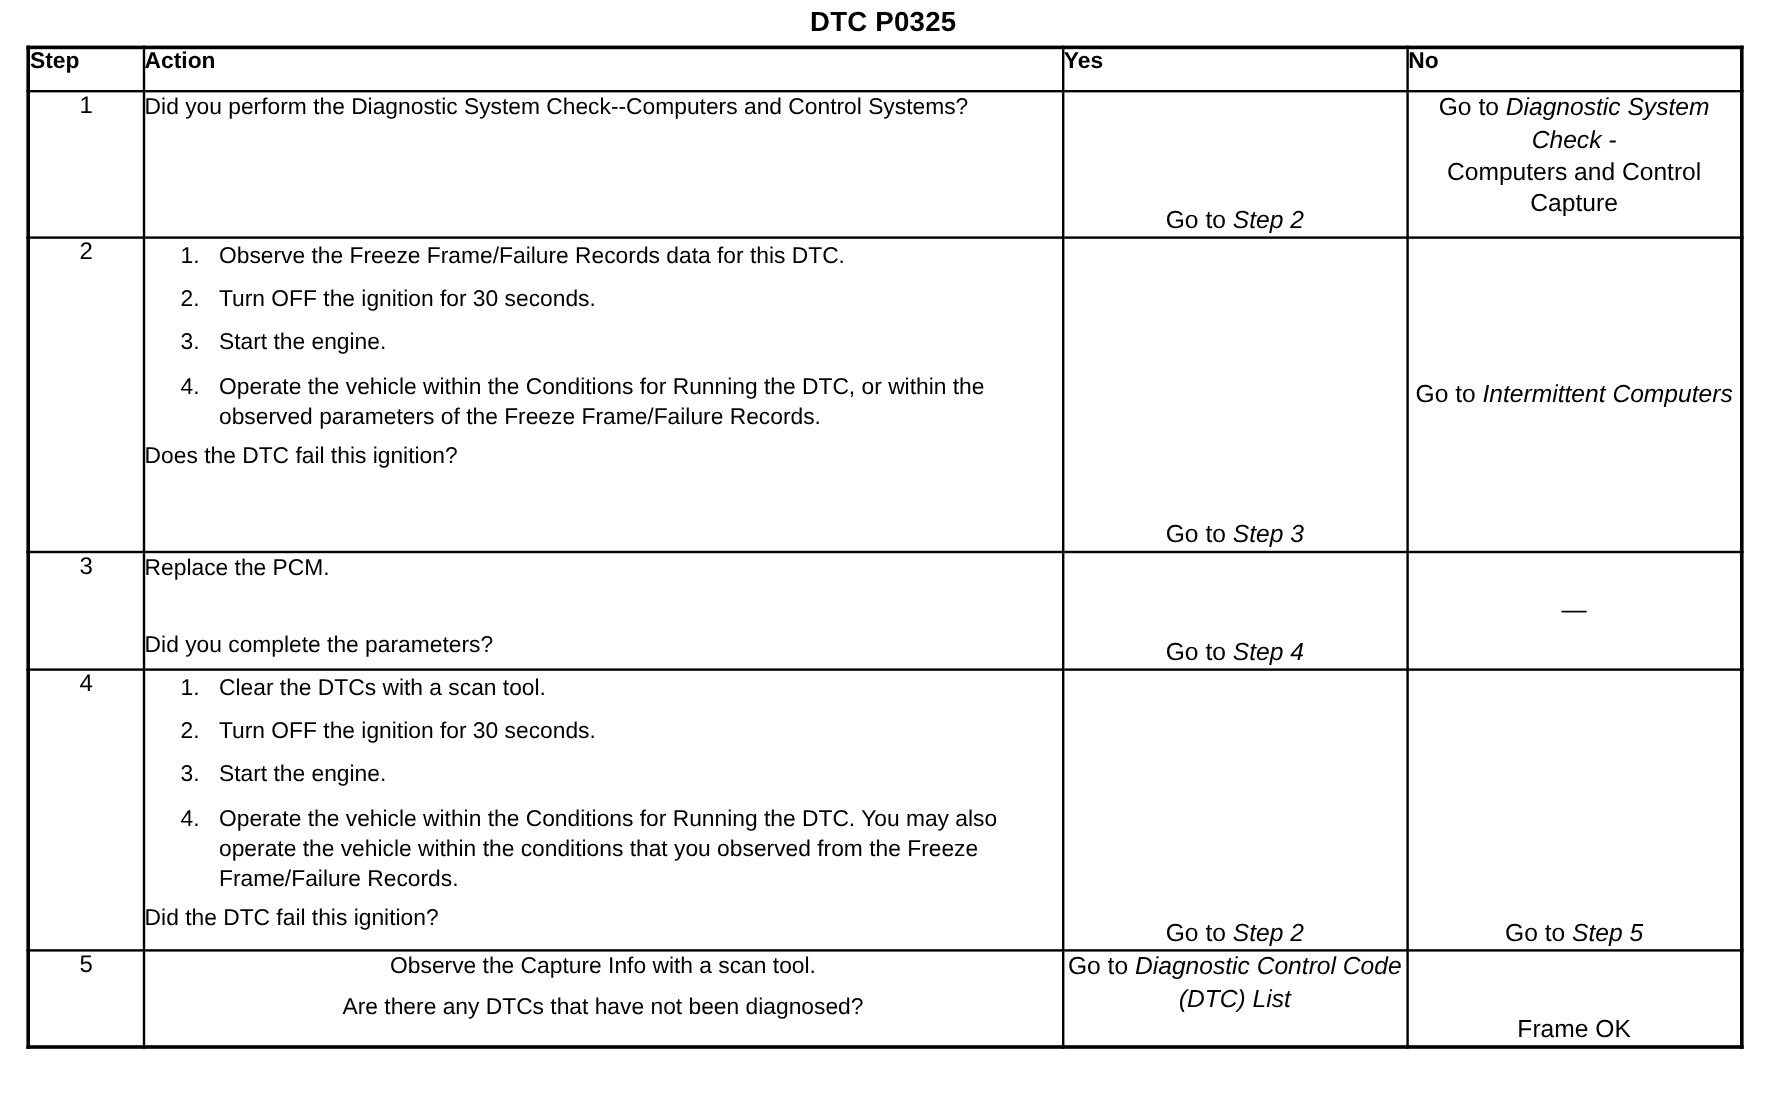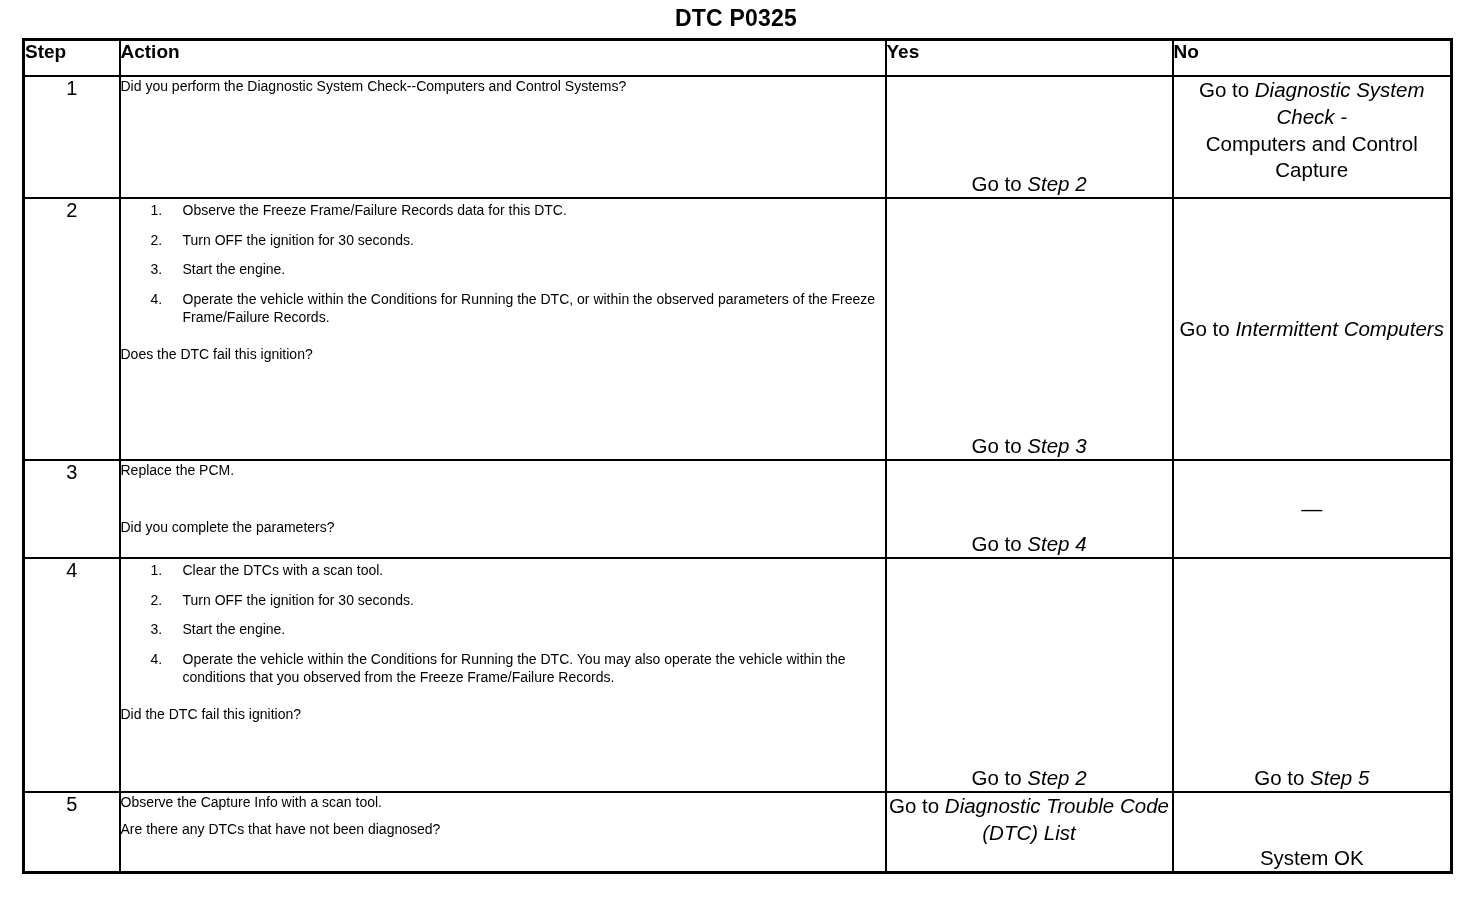--- a/index.html
+++ b/index.html
@@ -70,30 +70,30 @@
   
   td.step {
     text-align: center;
     vertical-align: middle;
     font-size: 20px;
     line-height: 1.1;
   }
 
   
   td.action {
-    font-size: 14px;
+    font-size: 19px;
     line-height: 1.33;
     padding: 7px 10px 8px 9px;
   }
 
   td.action .para {
     margin: 0 0 2px 0;
   }
   td.action .para.q {
-    margin-top: 18px;
+    margin-top: 8px;
   }
 
   ol.steps {
     list-style: none;
     margin: 2px 0 2px 0;
     padding: 0 0 0 30px;
   }
   ol.steps li {
     position: relative;
     margin: 0 0 11px 0;
@@ -221,28 +221,28 @@
           <td class="result bottom">
             <span>Go to </span><span class="em">Step 2</span>
           </td>
           <td class="result bottom">
             <span>Go to </span><span class="em">Step 5</span>
           </td>
         </tr>
 
         <tr>
           <td class="step">5</td>
-          <td class="action" style="height:78px;">
+          <td class="action" style="height:78px;text-align:center;">
             <div class="para">Observe the Capture Info with a scan tool.</div>
             <div class="para q" style="margin-top:8px;">Are there any DTCs that have not been diagnosed?</div>
           </td>
           <td class="result top">
-            <span>Go to </span><span class="em">Diagnostic Trouble Code (DTC) List</span>
-          </td>
-          <td class="result bottom">
-            <span>System OK</span>
+            <span>Go to </span><span class="em">Diagnostic Control Code (DTC) List</span>
+          </td>
+          <td class="result bottom">
+            <span>Frame OK</span>
           </td>
         </tr>
 
       </tbody>
     </table>
   </div>
 </div>
 
 </body></html>

